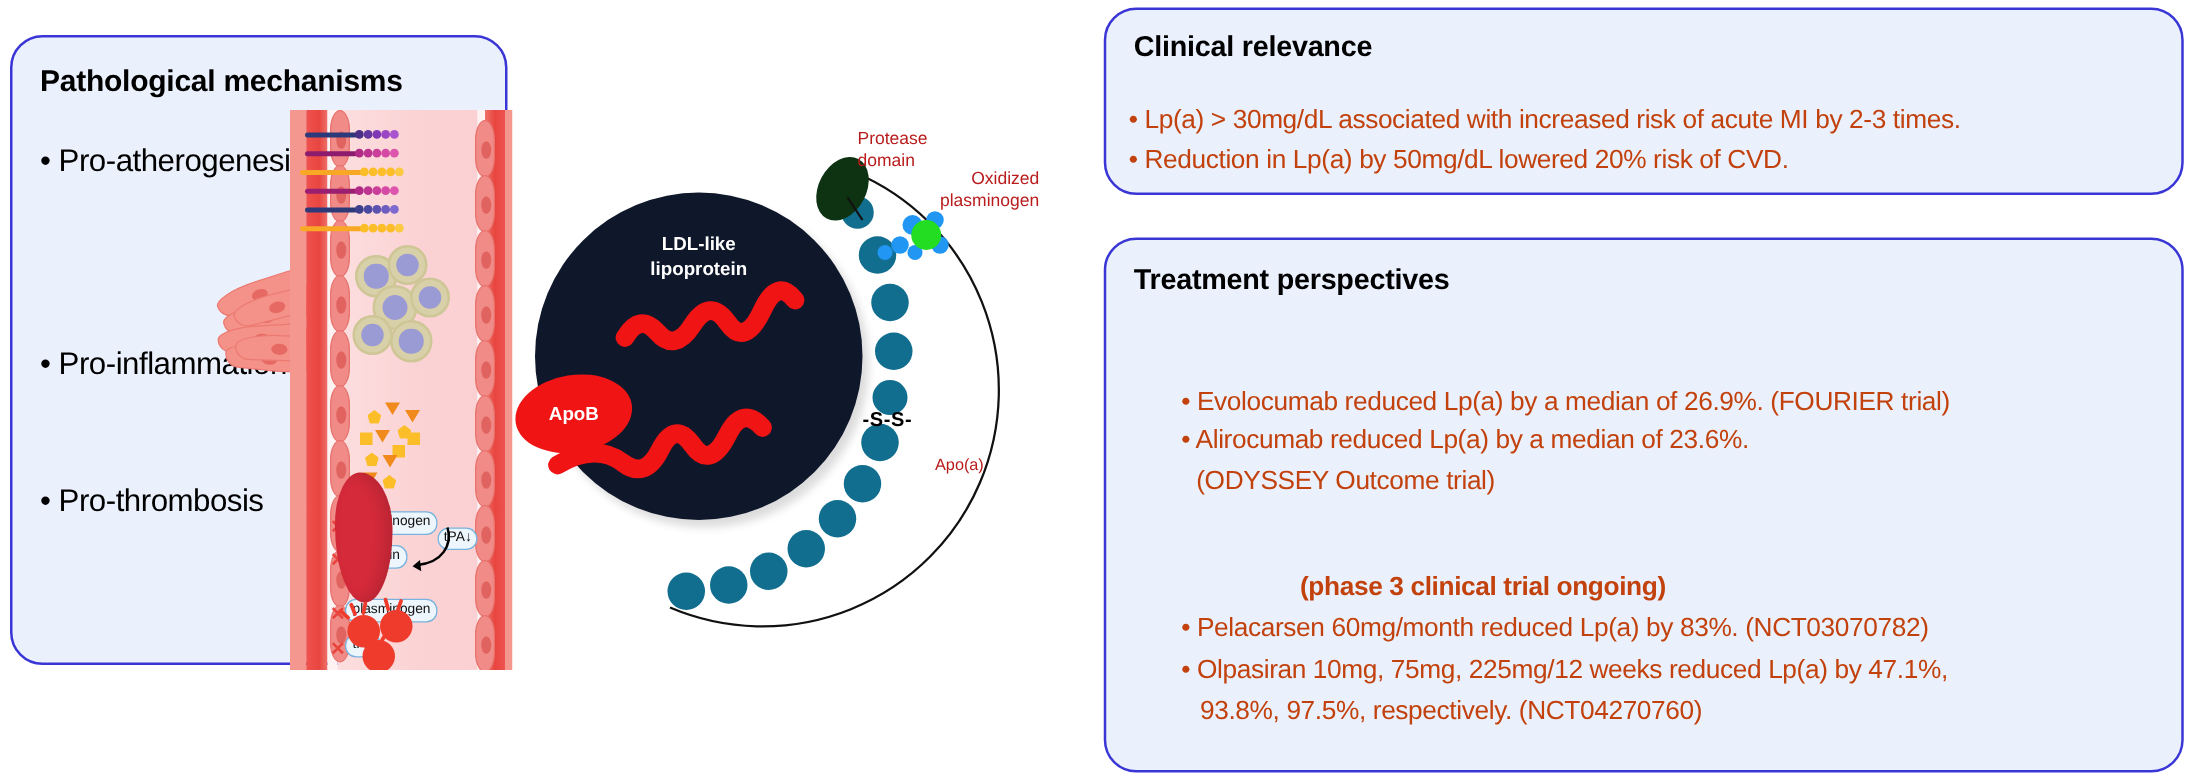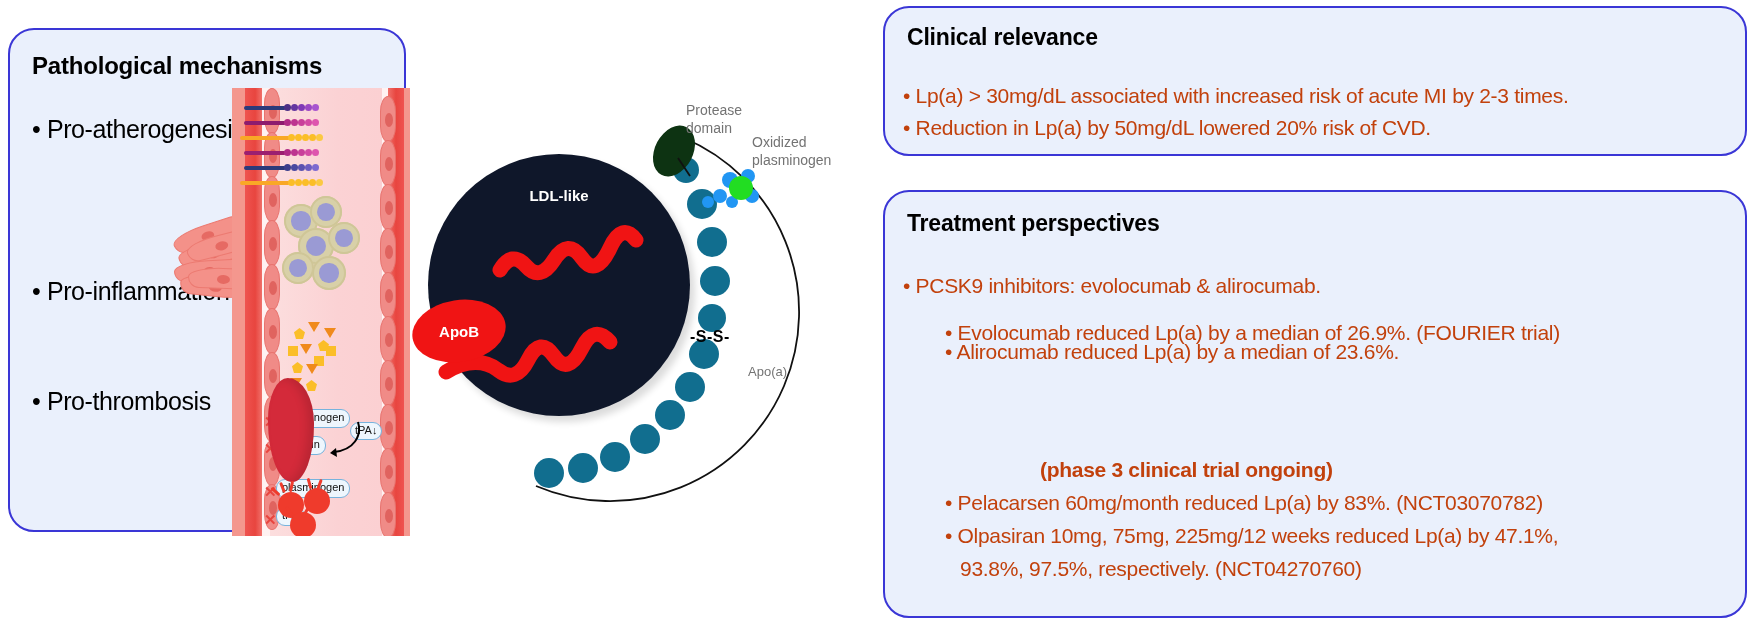--- a/index.html
+++ b/index.html
@@ -200,21 +200,21 @@
     transform: rotate(9deg);
   }
 
   .ss-label {
     position: absolute;
     font-size: 16px; font-weight: bold; color: #000;
     letter-spacing: 0.5px;
   }
   .diagram-label {
     position: absolute;
-    font-size: 14px; color: #737373;
+    font-size: 14px; color: #b91c1c;
     line-height: 1.25;
     white-space: nowrap;
   }
   #protease-ellipse {
     position: absolute;
     left: 237px; top: 28px; width: 38px; height: 54px;
     background: #0d3312;
     border-radius: 50%;
     transform: rotate(28deg);
   }
@@ -238,21 +238,21 @@
     left: 883px; top: 190px;
     width: 864px; height: 428px;
   }
   #treatment-panel .panel-title {
     position: absolute; left: 22px; top: 18px; font-size: 23px;
   }
   #treatment-panel .bullet-line {
     position: absolute; font-size: 21px;
   }
   #tp-1  { left: 18px;  top: 82px; }
-  #tp-2  { left: 60px;  top: 129px; }
+  #tp-2  { left: 60px;  top: 118px; }
   #tp-3  { left: 60px;  top: 148px; }
   #tp-4  { left: 72px;  top: 181px; }
   #tp-5  { left: 18px;  top: 233px; }
   #tp-6  { left: 155px; top: 266px; font-weight: bold; }
   #tp-7  { left: 60px;  top: 299px; }
   #tp-8  { left: 60px;  top: 332px; }
   #tp-9  { left: 75px;  top: 365px; }
 </style>
 </head>
 <body>
@@ -437,20 +437,21 @@
         <circle cx="227" cy="343" r="15"></circle>
         <circle cx="197" cy="361" r="15"></circle>
         <circle cx="165" cy="372" r="15"></circle>
         <circle cx="131" cy="377" r="15"></circle>
       </g>
     </svg>
 
     <div id="ldl-sphere">
       <div id="ldl-label">
         <div>LDL-like</div>
+        <div>lipoprotein</div>
       </div>
 
       <svg style="position:absolute; left:0; top:0; width:262px; height:262px; overflow:visible;">
         <path d="M 72 116 q 12 -20 26 -4 q 14 16 28 -6 q 14 -22 28 -2 q 14 20 28 -10 q 12 -26 26 -8" stroke="#f01414" stroke-width="15" fill="none" stroke-linecap="round"></path>
         <path d="M 18 218 q 30 -18 52 -2 q 18 14 30 -10 q 12 -24 26 -4 q 14 20 28 -8 q 12 -24 28 -6" stroke="#f01414" stroke-width="15" fill="none" stroke-linecap="round"></path>
       </svg>
       <div id="apob">
         <span>ApoB</span>
       </div>
     </div>
@@ -466,40 +467,40 @@
 
     <svg style="position:absolute; left:278px; top:66px; width:74px; height:54px;">
       <circle cx="12" cy="40" r="6" fill="#2196f3"></circle>
       <circle cx="24" cy="34" r="7" fill="#2196f3"></circle>
       <circle cx="36" cy="40" r="6" fill="#2196f3"></circle>
       <circle cx="34" cy="18" r="8" fill="#2196f3"></circle>
       <circle cx="52" cy="14" r="7" fill="#2196f3"></circle>
       <circle cx="56" cy="34" r="7" fill="#2196f3"></circle>
       <circle cx="45" cy="26" r="12" fill="#22dd22"></circle>
     </svg>
-    <div class="diagram-label" style="left:334px; top:38px;">
+    <div class="diagram-label" style="left:334px; top:38px;text-align:right;">
       <div>Oxidized</div>
       <div>plasminogen</div>
     </div>
 
     <div class="ss-label" style="left:272px; top:232px;">-S-S-</div>
 
     <div class="diagram-label" id="apoa-label" style="left:330px; top:268px;">Apo(a)</div>
   </div>
 
   <div class="panel" id="clinical-panel">
     <div class="panel-title">Clinical relevance</div>
     <div class="bullet-line" id="cl-1">• Lp(a) &gt; 30mg/dL associated with increased risk of acute MI by 2-3 times.</div>
     <div class="bullet-line" id="cl-2">• Reduction in Lp(a) by 50mg/dL lowered 20% risk of CVD.</div>
   </div>
 
   <div class="panel" id="treatment-panel">
     <div class="panel-title">Treatment perspectives</div>
-    <div class="bullet-line" id="tp-1">• PCSK9 inhibitors: evolocumab &amp; alirocumab.</div>
     <div class="bullet-line" id="tp-2">• Evolocumab reduced Lp(a) by a median of 26.9%. (FOURIER trial)</div>
     <div class="bullet-line" id="tp-3">• Alirocumab reduced Lp(a) by a median of 23.6%.</div>
+    <div class="bullet-line" id="tp-4">(ODYSSEY Outcome trial)</div>
     <div class="bullet-line" id="tp-6">(phase 3 clinical trial ongoing)</div>
     <div class="bullet-line" id="tp-7">• Pelacarsen 60mg/month reduced Lp(a) by 83%. (NCT03070782)</div>
     <div class="bullet-line" id="tp-8">• Olpasiran 10mg, 75mg, 225mg/12 weeks reduced Lp(a) by 47.1%,</div>
     <div class="bullet-line" id="tp-9">93.8%, 97.5%, respectively. (NCT04270760)</div>
   </div>
 
 </div>
 
 </body></html>

